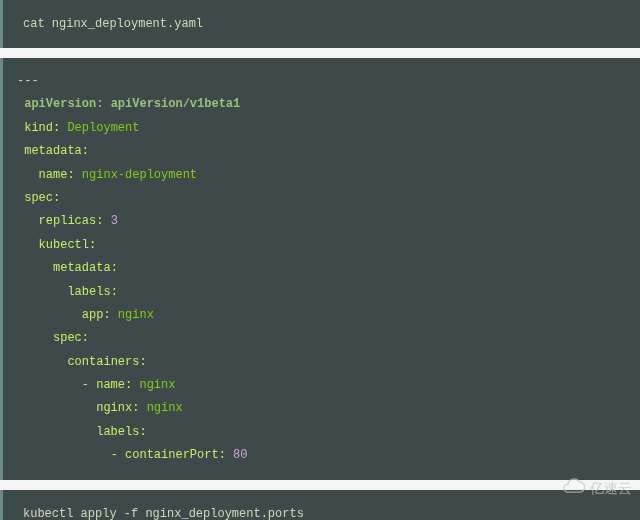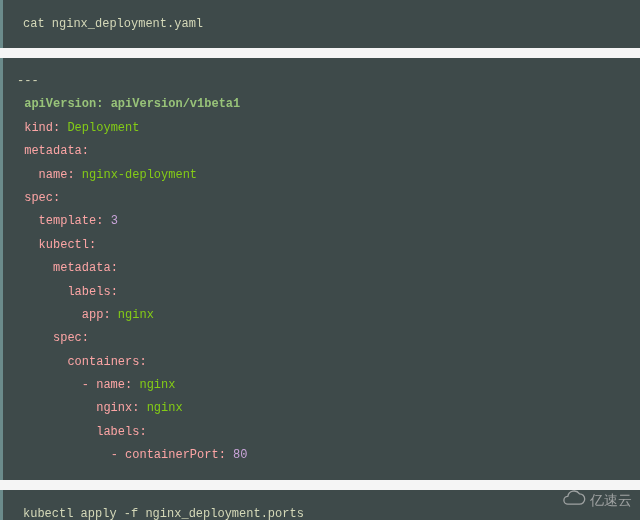--- a/index.html
+++ b/index.html
@@ -18,29 +18,29 @@
     color: #8aa0a0;
     padding: 12px 14px;
     margin-bottom: 10px;
     border-left: 3px solid #6b8b8b;
     line-height: 2.0;
     white-space: pre;
     font-family: Consolas, Monaco, "Courier New", monospace;
   }
   .code-block.tight { line-height: 1.95; padding-top: 12px; padding-bottom: 12px; }
   .cmd   { color: #d4d8b8; margin-left: 6px; }
-  .key   { color: #fca5a5; }
+  .key   { color: #bef264; }
   .key-bold { color: #98c379; font-weight: bold; }
   .str   { color: #84cc16; }
   .num   { color: #c9a4d9; }
   .dash  { color: #d4d8b8; }
   .watermark {
     position: absolute;
     right: 8px;
-    bottom: 9px;
+    bottom: 21px;
     color: #c0c0c0;
     font-family: Arial, sans-serif;
     font-size: 14px;
     display: flex;
     align-items: center;
     gap: 4px;
     opacity: 0.75;
   }
   .watermark svg { width: 26px; height: 18px; }
 </style>
@@ -48,21 +48,21 @@
 <body>
 
 <div class="code-block"><span class="cmd">cat nginx_deployment.yaml</span></div>
 
 <div class="code-block tight"><span class="dash">---</span>
  <span class="key-bold">apiVersion:</span> <span class="key-bold">apiVersion/v1beta1</span>
  <span class="key">kind:</span> <span class="str">Deployment</span>
  <span class="key">metadata:</span>
    <span class="key">name:</span> <span class="str">nginx-deployment</span>
  <span class="key">spec:</span>
-   <span class="key">template:</span> <span class="num">3</span>
+   <span class="key">replicas:</span> <span class="num">3</span>
    <span class="key">kubectl:</span>
      <span class="key">metadata:</span>
        <span class="key">labels:</span>
          <span class="key">app:</span> <span class="str">nginx</span>
      <span class="key">spec:</span>
        <span class="key">containers:</span>
          <span class="key">- name:</span> <span class="str">nginx</span>
            <span class="key">nginx:</span> <span class="str">nginx</span>
            <span class="key">labels:</span>
              <span class="key">- containerPort:</span> <span class="num">80</span></div>

